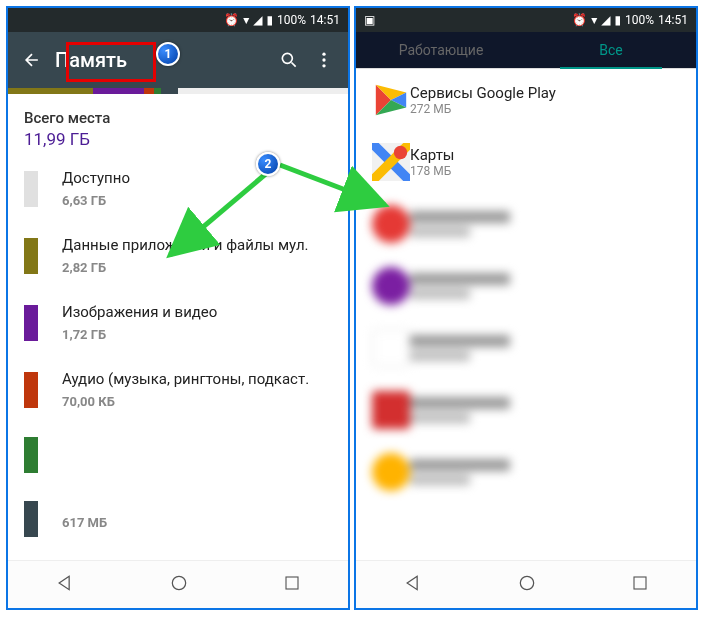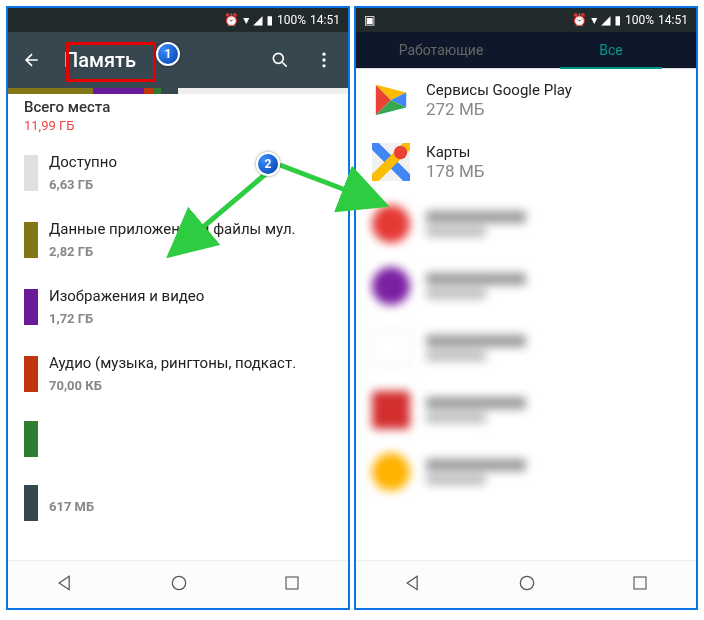--- a/index.html
+++ b/index.html
@@ -3,46 +3,46 @@
 <meta charset="utf-8">
 <style>
 * { margin: 0; padding: 0; box-sizing: border-box; font-family: Roboto, Arial, sans-serif; }
 body { background: #fff; width: 704px; height: 620px; position: relative; }
 .frame { position: absolute; border: 2px solid #0b75e6; background: #fff; overflow: hidden; }
 .frame.left { left: 6px; top: 6px; width: 344px; height: 604px; }
 .frame.right { left: 354px; top: 6px; width: 344px; height: 604px; }
 
 .statusbar { height: 24px; background: #232a2c; color: #fff; display: flex; align-items: center; justify-content: flex-end; padding: 0 8px; font-size: 12px; gap: 4px; }
 .statusbar .left-icons { display: flex; gap: 6px; margin-right: auto; }
-.appbar { background: #37474f; color: #fff; height: 56px; display: flex; align-items: center; padding: 0 12px; gap: 20px; }
+.appbar { background: #37474f; color: #fff; height: 56px; display: flex; align-items: center; padding: 0 12px; gap: 11px; }
 .appbar .title { font-size: 20px; font-weight: 500; flex: 1; }
 .appbar .action { width: 24px; height: 24px; display: flex; align-items: center; justify-content: center; cursor: pointer; }
 .progress { height: 6px; display: flex; background: #eee; }
 .progress .seg { height: 100%; }
 
 .content { overflow-y: auto; height: calc(100% - 24px - 56px - 48px); }
-.section-header { padding: 4px 16px 6px; }
+.section-header { padding: 15px 16px 6px; }
 .section-header .ttl { font-size: 15px; color: #333; font-weight: 500; }
-.section-header .sub { font-size: 13px; color: #ef4444; margin-top: 2px; }
-
-.row { display: flex; align-items: center; padding: 14px 16px; gap: 11px; }
+.section-header .sub { font-size: 17px; color: #4c1d95; margin-top: 2px; }
+
+.row { display: flex; align-items: center; padding: 14px 16px; gap: 24px; }
 .chip { width: 14px; height: 36px; flex-shrink: 0; }
 .row .txt { flex: 1; }
 .row .ttl { font-size: 15px; color: #222; white-space: nowrap; overflow: hidden; text-overflow: ellipsis; }
 .row .sub { font-size: 13px; color: #888; margin-top: 6px; font-weight: bold; }
 
 .tabs { display: flex; background: #0f172a; border-bottom: 1px solid #ddd; }
 .tab { flex: 1; text-align: center; padding: 10px 0; font-size: 14px; color: #666; position: relative; cursor: pointer; }
 .tab.active { color: #009688; }
 .tab.active::after { content: ''; position: absolute; bottom: -1px; left: 20%; right: 20%; height: 2px; background: #009688; }
 
-.approw { display: flex; align-items: center; padding: 12px 16px; gap: 16px; }
+.approw { display: flex; align-items: center; padding: 12px 16px; }
 .appicon { width: 38px; height: 38px; border-radius: 4px; flex-shrink: 0; }
 .approw .txt .ttl { font-size: 15px; color: #222; }
-.approw .txt .sub { font-size: 17px; color: #888; }
+.approw .txt .sub { font-size: 12px; color: #888; }
 .blurred { filter: blur(5px); }
 .blurred .ttl { background: #999; width: 100px; height: 12px; border-radius: 2px; }
 .blurred .sub { background: #bbb; width: 60px; height: 10px; border-radius: 2px; margin-top: 4px; }
 
 .navbar { position: absolute; bottom: 0; left: 0; right: 0; height: 48px; background: #fcfcfc; border-top: 1px solid #eee; display: flex; align-items: center; justify-content: space-around; }
 .navbar .btn { cursor: pointer; }
 
 .highlight { position: absolute; border: 3px solid #e60000; pointer-events: none; }
 .marker { position: absolute; width: 24px; height: 24px; border-radius: 50%; background: radial-gradient(circle at 30% 30%, #3a8dff, #003da5); border: 2px solid #fff; color: #fff; font-size: 12px; font-weight: bold; display: flex; align-items: center; justify-content: center; box-shadow: 0 0 3px rgba(0,0,0,.5); z-index: 50; }
 

